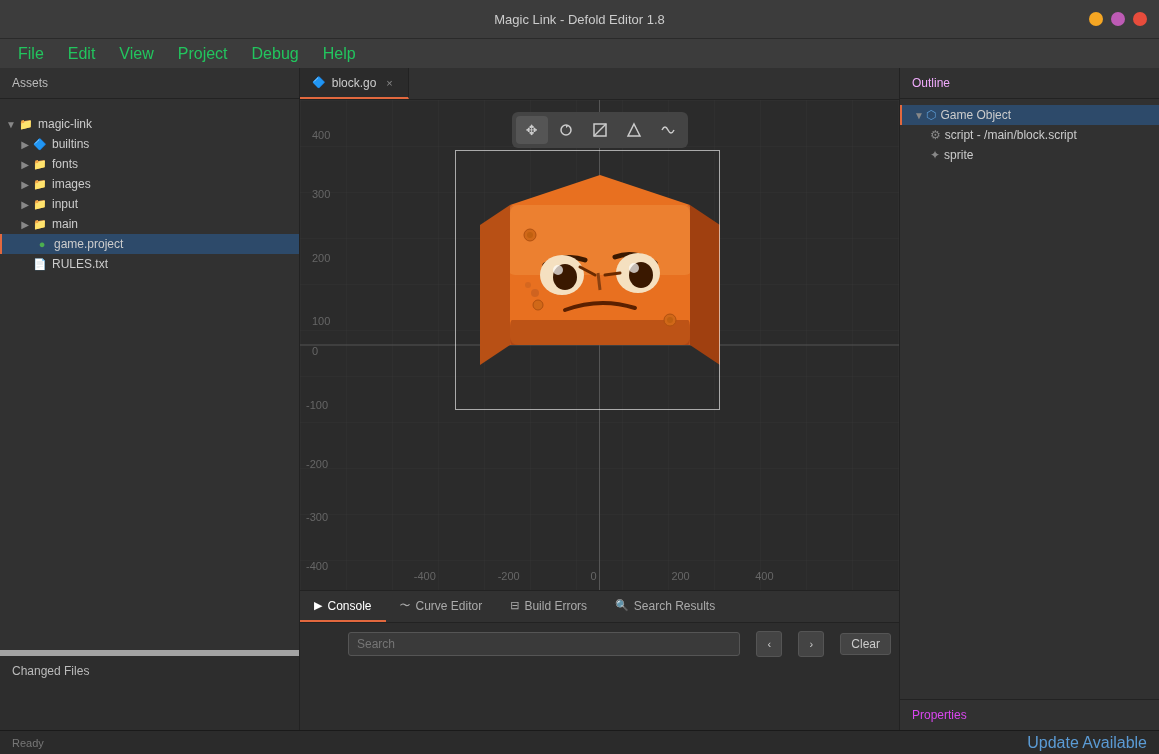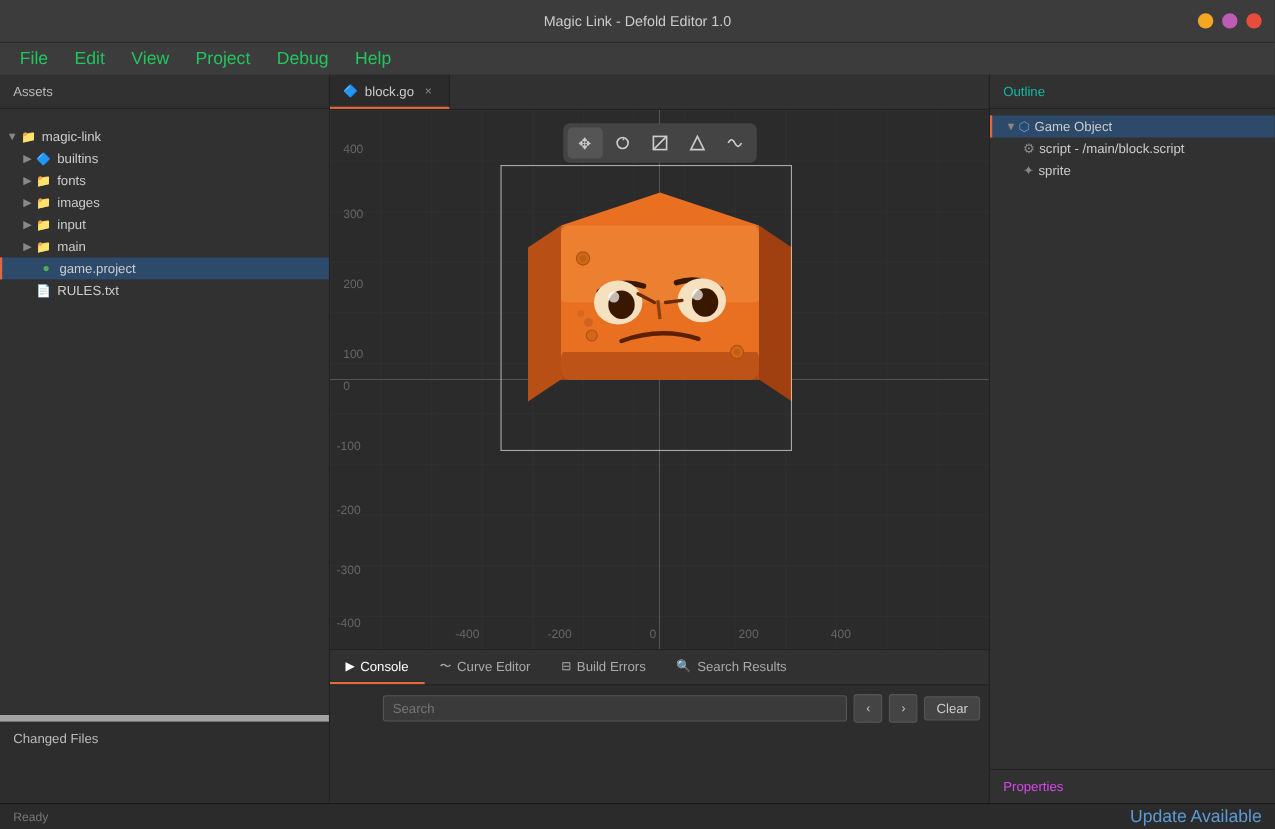--- a/index.html
+++ b/index.html
@@ -281,21 +281,21 @@
     }
     .bottom-tab-icon { font-size: 11px; }
     .bottom-content {
       flex: 1;
       display: flex;
       flex-direction: column;
       padding: 8px;
     }
     .search-row {
       display: flex;
-      gap: 6px;
+      gap: 16px;
       align-items: center;
       padding-left: 40px;
     }
     .search-input {
       flex: 1;
       background: #3a3a3a;
       border: 1px solid #555;
       border-radius: 3px;
       padding: 4px 8px;
       color: #ccc;
@@ -329,21 +329,21 @@
     .right-panel {
       width: 260px;
       background: #313131;
       border-left: 1px solid #222;
       display: flex;
       flex-direction: column;
       flex-shrink: 0;
     }
     .panel-header {
       padding: 8px 12px;
-      color: #14b8a6;
+      color: #f0abfc;
       font-size: 12px;
       border-bottom: 1px solid #222;
     }
     .outline-tree {
       flex: 1;
       padding: 6px 0;
     }
     .outline-item {
       display: flex;
       align-items: center;
@@ -376,21 +376,21 @@
       padding: 0 12px;
       flex-shrink: 0;
     }
     .status-text { color: #777; font-size: 11px; }
     .update-link { color: #5b9bd5; font-size: 16px; cursor: pointer; }
   </style>
 </head>
 <body>
 
 <div class="title-bar">
-  <span class="title-bar-title">Magic Link - Defold Editor 1.0</span>
+  <span class="title-bar-title">Magic Link - Defold Editor 1.8</span>
   <div class="window-controls">
     <div class="win-btn minimize"></div>
     <div class="win-btn maximize"></div>
     <div class="win-btn close"></div>
   </div>
 </div>
 
 <div class="menu-bar">
   <span class="menu-item">File</span>
   <span class="menu-item">Edit</span>

